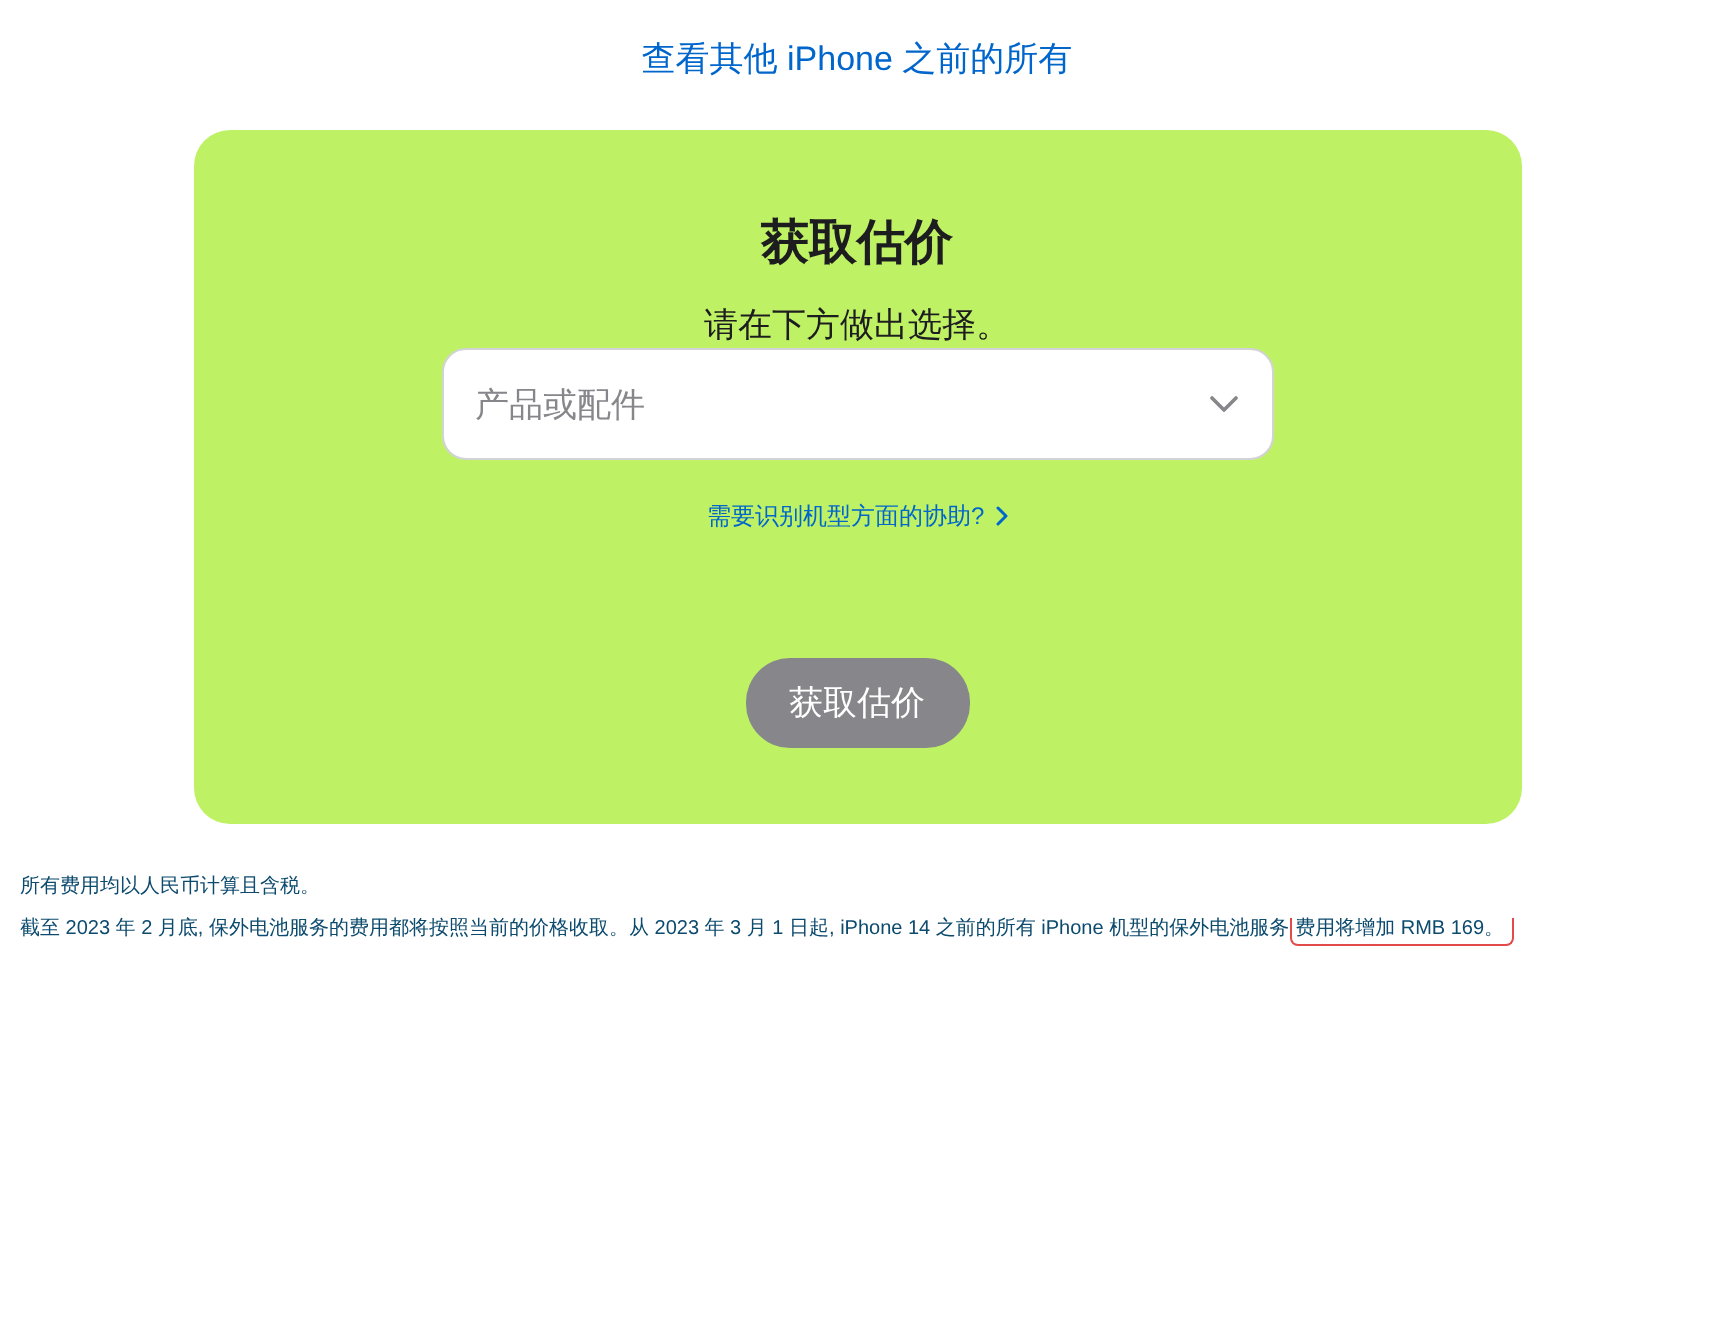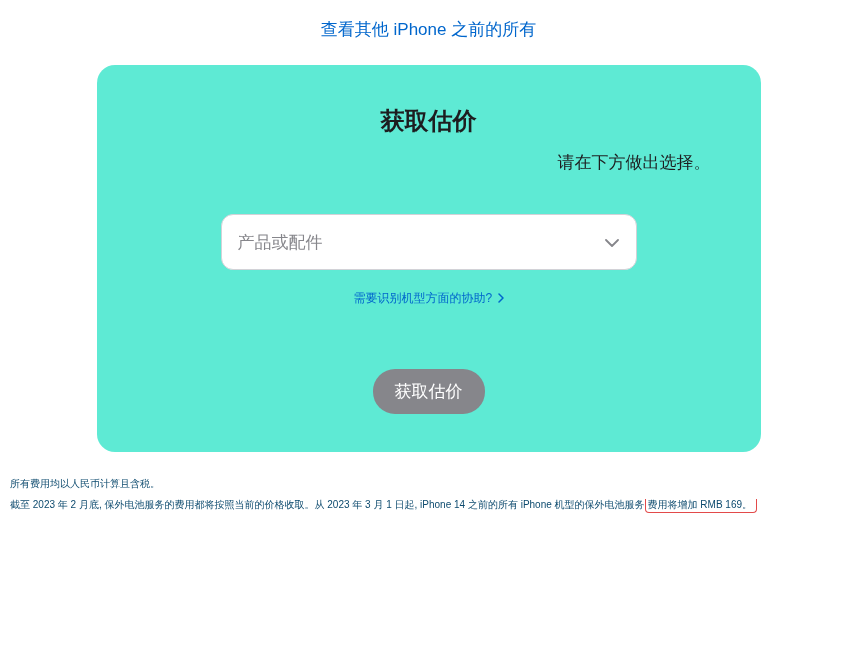--- a/index.html
+++ b/index.html
@@ -18,38 +18,36 @@
       text-align: center;
       padding: 18px 0 24px 0;
     }
     .top-link a {
       color: #06c;
       text-decoration: none;
       font-size: 17px;
       font-weight: 400;
     }
     .card {
-      background: #5eead4;
+      background: #bef264;
       border-radius: 18px;
       width: 664px;
       margin: 0 auto;
       padding: 40px 50px 38px 50px;
       text-align: center;
     }
     .card-title {
       font-size: 24px;
       font-weight: 600;
       color: #1d1d1f;
       margin-bottom: 14px;
     }
     .card-subtitle {
       font-size: 17px;
       color: #1d1d1f;
-      margin-bottom: 40px;
-      text-align: right;
     }
     .select-wrap {
       position: relative;
       width: 416px;
       margin: 0 auto 20px auto;
     }
     .select-field {
       width: 100%;
       height: 56px;
       border: 1px solid #d2d2d7;

